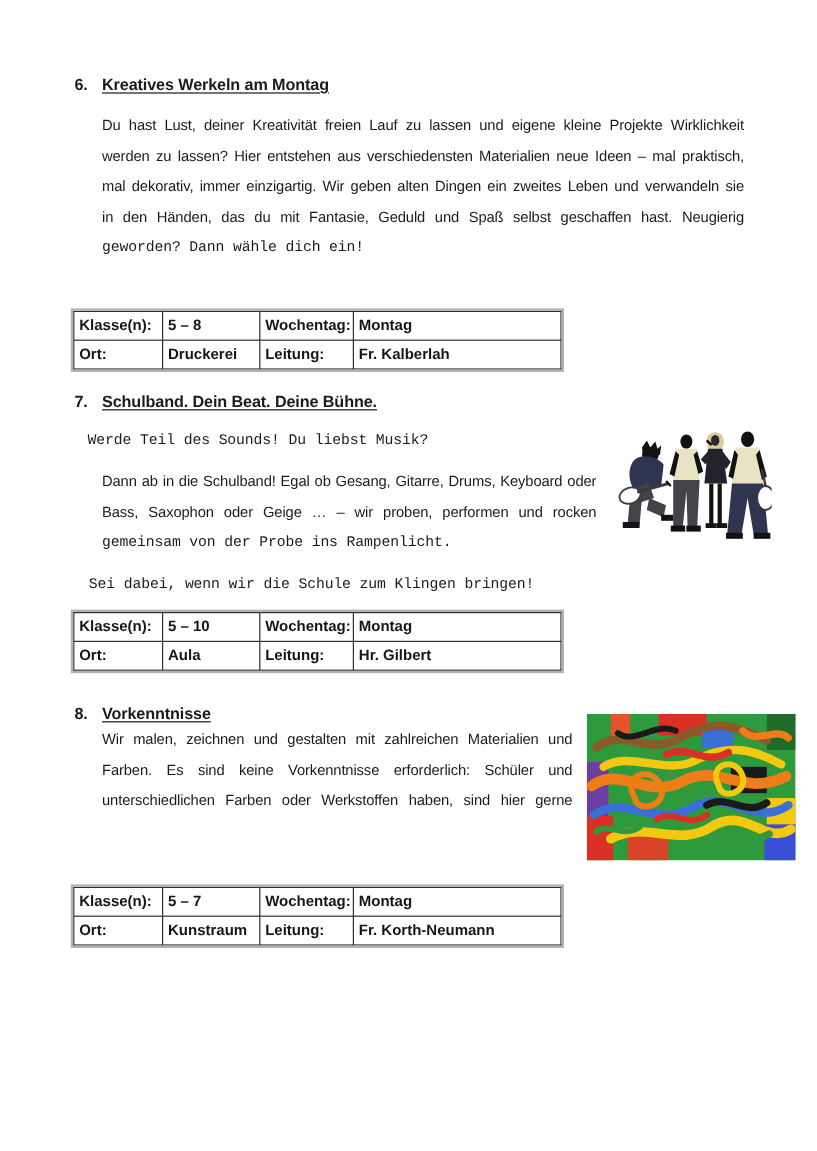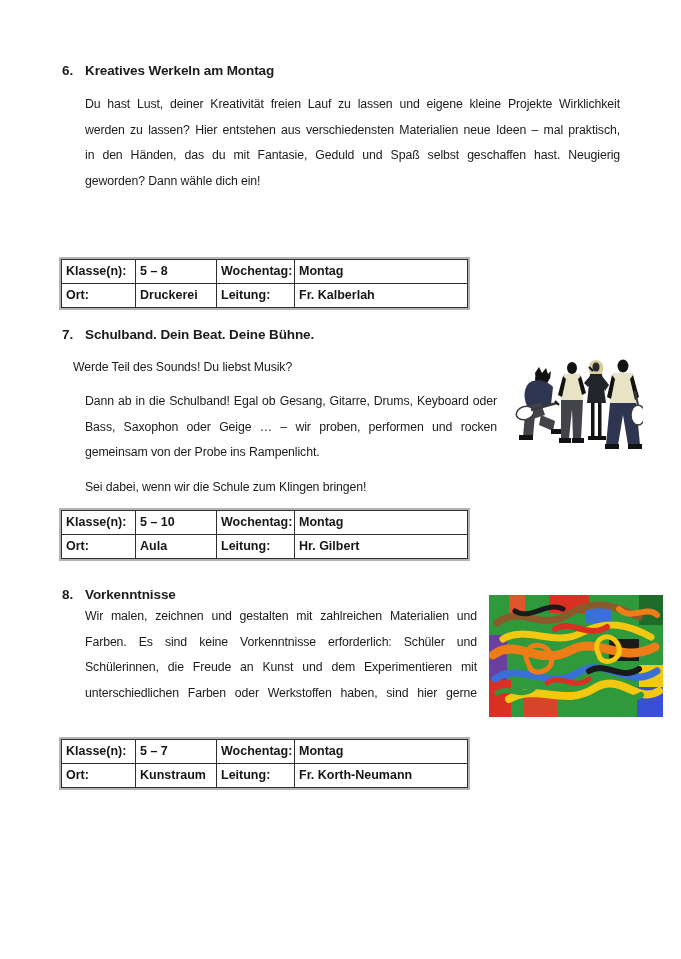--- a/index.html
+++ b/index.html
@@ -7,26 +7,26 @@
   .page {
     position:relative; width:681px; height:959px; background:#ffffff;
     font-family:"Liberation Sans","DejaVu Sans",sans-serif; color:#1b1b1b;
     overflow:hidden; margin:0 auto;
   }
   .heading {
     position:absolute; left:62px; display:flex;
     font-size:13.5px; font-weight:bold; line-height:17px; letter-spacing:-0.1px;
   }
   .hnum { width:23px; flex:0 0 23px; }
-  .htitle { text-underline-offset:2px; }
+  .htitle { text-decoration:underline; text-underline-offset:2px; }
   .para {
     position:absolute; font-size:12.3px; line-height:25.5px; letter-spacing:-0.1px;
   }
   .jline { text-align:justify; text-align-last:justify; white-space:normal; overflow:hidden; height:25.5px; }
-  .jline-last { text-align-last:left; }
+  .jline-last { text-align-last:left;font-family:Liberation Mono, monospace; }
   table.info-table {
     position:absolute; left:61px; width:406px; table-layout:fixed;
     border-collapse:collapse; background:#fff; outline:2px solid #b3b3b3;
   }
   table.info-table td {
     border:1px solid #2f2f2f; font-size:12.5px; font-weight:bold; color:#161616;
     line-height:15px; height:17px; padding:4px 4px; vertical-align:middle;
     overflow:hidden; white-space:nowrap;
   }
   .figure { position:absolute; }
@@ -37,20 +37,21 @@
 <div class="page">
 
   <div class="heading" style="top:62px;">
     <span class="hnum">6.</span>
     <span class="htitle">Kreatives Werkeln am Montag</span>
   </div>
 
   <div class="para" style="top:92px;left:85px;width:535px;">
       <div class="jline">Du hast Lust, deiner Kreativität freien Lauf zu lassen und eigene kleine Projekte Wirklichkeit</div>
       <div class="jline">werden zu lassen? Hier entstehen aus verschiedensten Materialien neue Ideen – mal praktisch,</div>
+      <div class="jline">mal dekorativ, immer einzigartig. Wir geben alten Dingen ein zweites Leben und verwandeln sie</div>
       <div class="jline">in den Händen, das du mit Fantasie, Geduld und Spaß selbst geschaffen hast. Neugierig</div>
       <div class="jline jline-last">geworden? Dann wähle dich ein!</div>
     </div>
 
   <table class="info-table" style="top:259px;">
     <colgroup>
         <col style="width:74px">
         <col style="width:81px">
         <col style="width:78px">
         <col style="width:173px">
@@ -79,21 +80,21 @@
   <div class="para" style="top:355px;left:73px;width:535px;">
       <div class="jline jline-last">Werde Teil des Sounds! Du liebst Musik?</div>
     </div>
 
   <div class="para" style="top:389px;left:85px;width:412px;">
       <div class="jline">Dann ab in die Schulband! Egal ob Gesang, Gitarre, Drums, Keyboard oder</div>
       <div class="jline">Bass, Saxophon oder Geige … – wir proben, performen und rocken</div>
       <div class="jline jline-last">gemeinsam von der Probe ins Rampenlicht.</div>
     </div>
 
-  <div class="para" style="top:475px;left:85px;width:535px;">
+  <div class="para" style="top:475px;left:74px;width:535px;">
       <div class="jline jline-last">Sei dabei, wenn wir die Schule zum Klingen bringen!</div>
     </div>
 
   <div class="figure" style="top:357px;left:511px;width:132px;height:95px;">
     <svg width="132" height="95" viewBox="0 0 132 95" xmlns="http://www.w3.org/2000/svg">
 
       <ellipse cx="112" cy="9" rx="5.5" ry="6.5" fill="#121212"></ellipse>
       <path d="M102,16 L122,16 L125,46 L99,46 Z" fill="#e9e3c6"></path>
       <path d="M101,18 L96,40 L100,42 L104,22 Z" fill="#121212"></path>
       <path d="M122,18 L128,40 L124,43 L119,22 Z" fill="#121212"></path>
@@ -160,21 +161,20 @@
   </table>
 
   <div class="heading" style="top:586px;">
     <span class="hnum">8.</span>
     <span class="htitle">Vorkenntnisse</span>
   </div>
 
   <div class="para" style="top:604px;left:85px;width:392px;">
       <div class="jline">Wir malen, zeichnen und gestalten mit zahlreichen Materialien und</div>
       <div class="jline">Farben. Es sind keine Vorkenntnisse erforderlich: Schüler und</div>
-      <div class="jline">Schülerinnen, die Freude an Kunst und dem Experimentieren mit</div>
       <div class="jline">unterschiedlichen Farben oder Werkstoffen haben, sind hier gerne</div>
     </div>
 
   <div class="figure" style="top:595px;left:489px;width:174px;height:122px;">
     <svg width="174" height="122" viewBox="0 0 174 122" xmlns="http://www.w3.org/2000/svg">
       <rect x="0" y="0" width="174" height="122" fill="#2f9a3c"></rect>
       <rect x="0" y="40" width="18" height="45" fill="#6b3fa0"></rect>
       <rect x="0" y="85" width="22" height="37" fill="#da2f23"></rect>
       <rect x="150" y="0" width="24" height="30" fill="#1f6b2a"></rect>
       <rect x="150" y="70" width="24" height="26" fill="#f2c811"></rect>

